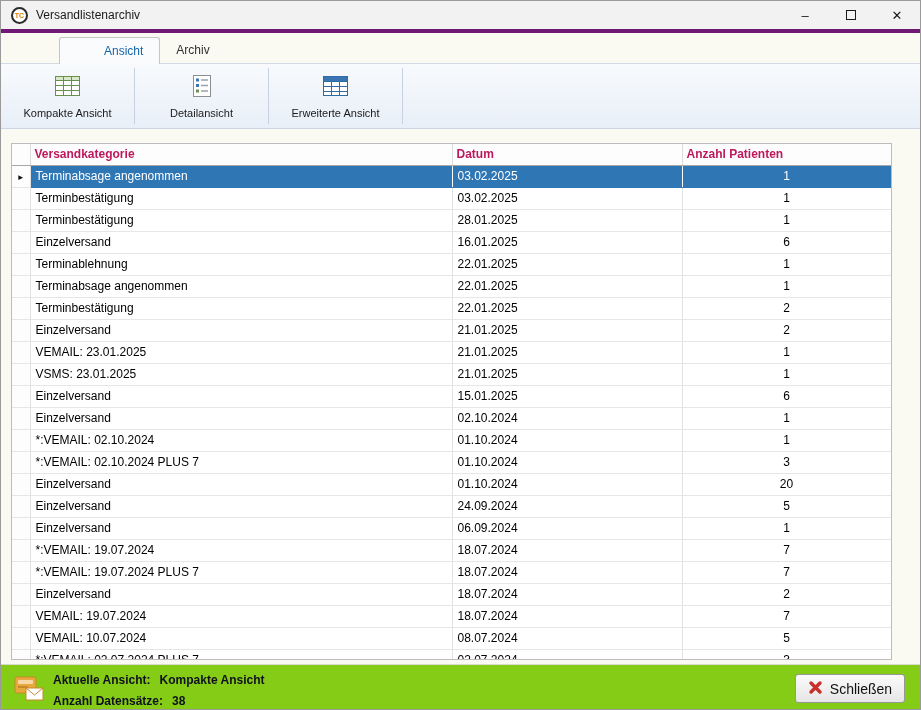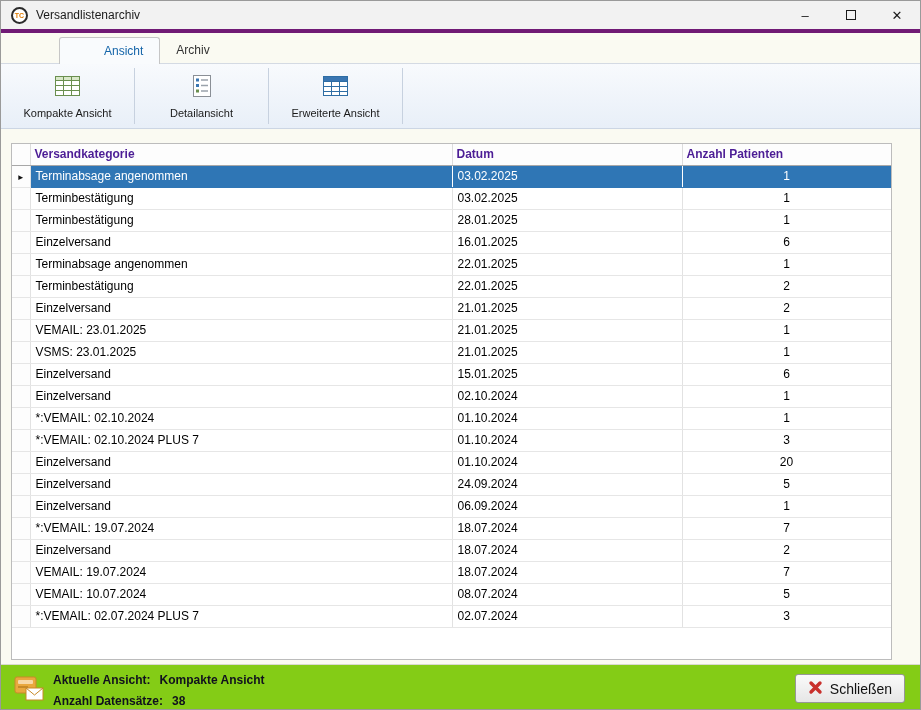--- a/index.html
+++ b/index.html
@@ -62,21 +62,21 @@
   .ribbon-sep { width: 1px; background: #c7d1df; margin: 4px 0; }
 
   
   .table-wrap {
     position: absolute; top: 142px; left: 10px; width: 881px; height: 517px;
     overflow: hidden; background: #fff; border: 1px solid #bcbcbc;
   }
   table { border-collapse: collapse; table-layout: fixed; width: 879px; }
   th {
     height: 21px; font-size: 12px; font-weight: bold; text-align: left;
-    padding: 0 4px; background: #fdfdfd; color: #4c1d95;
+    padding: 0 4px; background: #fdfdfd; color: #be185d;
     border-bottom: 1px solid #a8a8a8; border-right: 1px solid #dcdcdc;
     white-space: nowrap; overflow: hidden;
   }
   th.col-ind { border-right: 1px solid #dcdcdc; }
   td {
     height: 22px; font-size: 12px; padding: 0 5px; color: #000;
     border-bottom: 1px solid #e6e6e6; border-right: 1px solid #e2e2e2;
     white-space: nowrap; overflow: hidden; cursor: default;
   }
   td.col-ind { padding: 0; text-align: center; background: #fdfdfd; }
@@ -211,20 +211,26 @@
             <td class="col-anz">1</td>
           </tr>
           <tr>
             <td class="col-ind"></td>
             <td class="col-kat">Einzelversand</td>
             <td class="col-dat">16.01.2025</td>
             <td class="col-anz">6</td>
           </tr>
           <tr>
             <td class="col-ind"></td>
+            <td class="col-kat">Terminablehnung</td>
+            <td class="col-dat">22.01.2025</td>
+            <td class="col-anz">1</td>
+          </tr>
+          <tr>
+            <td class="col-ind"></td>
             <td class="col-kat">Terminabsage angenommen</td>
             <td class="col-dat">22.01.2025</td>
             <td class="col-anz">1</td>
           </tr>
           <tr>
             <td class="col-ind"></td>
             <td class="col-kat">Terminbestätigung</td>
             <td class="col-dat">22.01.2025</td>
             <td class="col-anz">2</td>
           </tr>
@@ -284,20 +290,26 @@
           </tr>
           <tr>
             <td class="col-ind"></td>
             <td class="col-kat">Einzelversand</td>
             <td class="col-dat">06.09.2024</td>
             <td class="col-anz">1</td>
           </tr>
           <tr>
             <td class="col-ind"></td>
             <td class="col-kat">*:VEMAIL: 19.07.2024</td>
+            <td class="col-dat">18.07.2024</td>
+            <td class="col-anz">7</td>
+          </tr>
+          <tr>
+            <td class="col-ind"></td>
+            <td class="col-kat">*:VEMAIL: 19.07.2024 PLUS 7</td>
             <td class="col-dat">18.07.2024</td>
             <td class="col-anz">7</td>
           </tr>
           <tr>
             <td class="col-ind"></td>
             <td class="col-kat">Einzelversand</td>
             <td class="col-dat">18.07.2024</td>
             <td class="col-anz">2</td>
           </tr>
           <tr>

